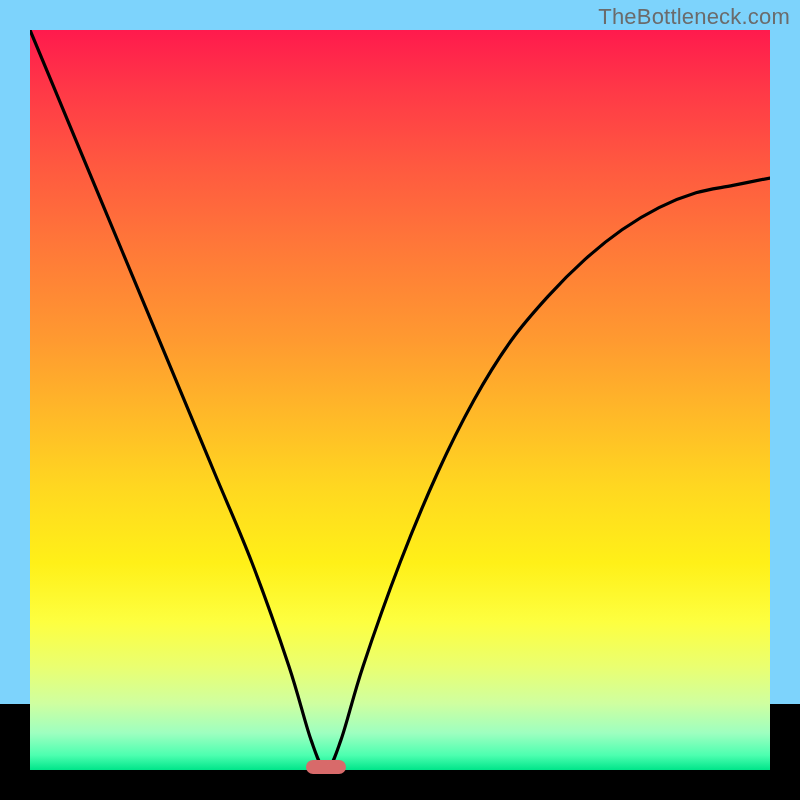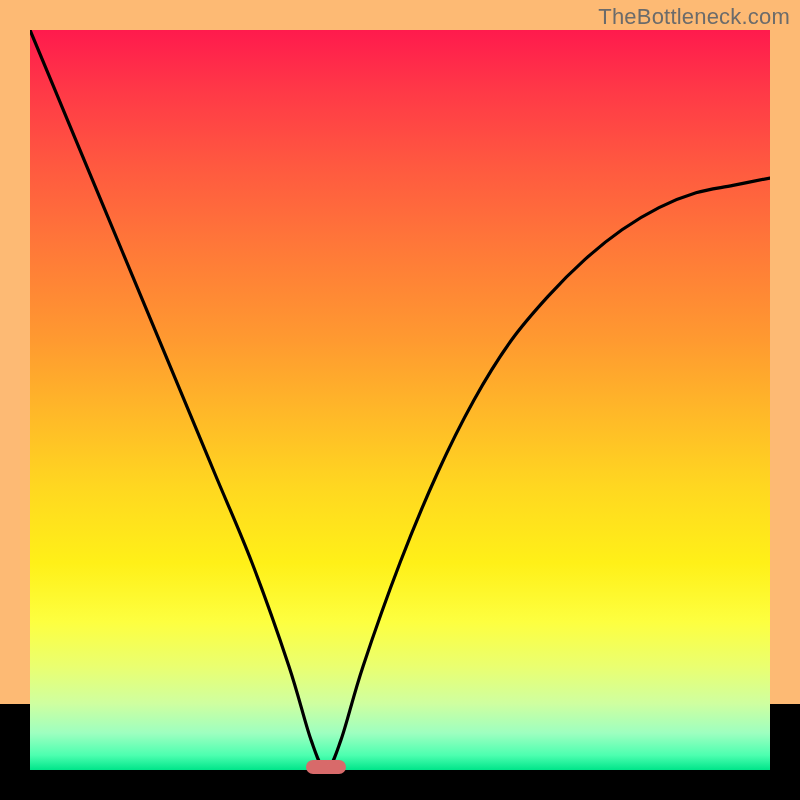--- a/index.html
+++ b/index.html
@@ -9,21 +9,21 @@
     height: 800px;
     background: #000;
     overflow: hidden;
   }
   .frame {
     position: absolute;
     top: 0;
     left: 0;
     width: 800px;
     height: 704px;
-    background: #fdba74;
+    background: #7dd3fc;
   }
   .plot-area {
     position: absolute;
     top: 30px;
     left: 30px;
     width: 740px;
     height: 740px;
     background: linear-gradient(to bottom,
       #ff1a4d 0%,
       #ff3847 8%,

